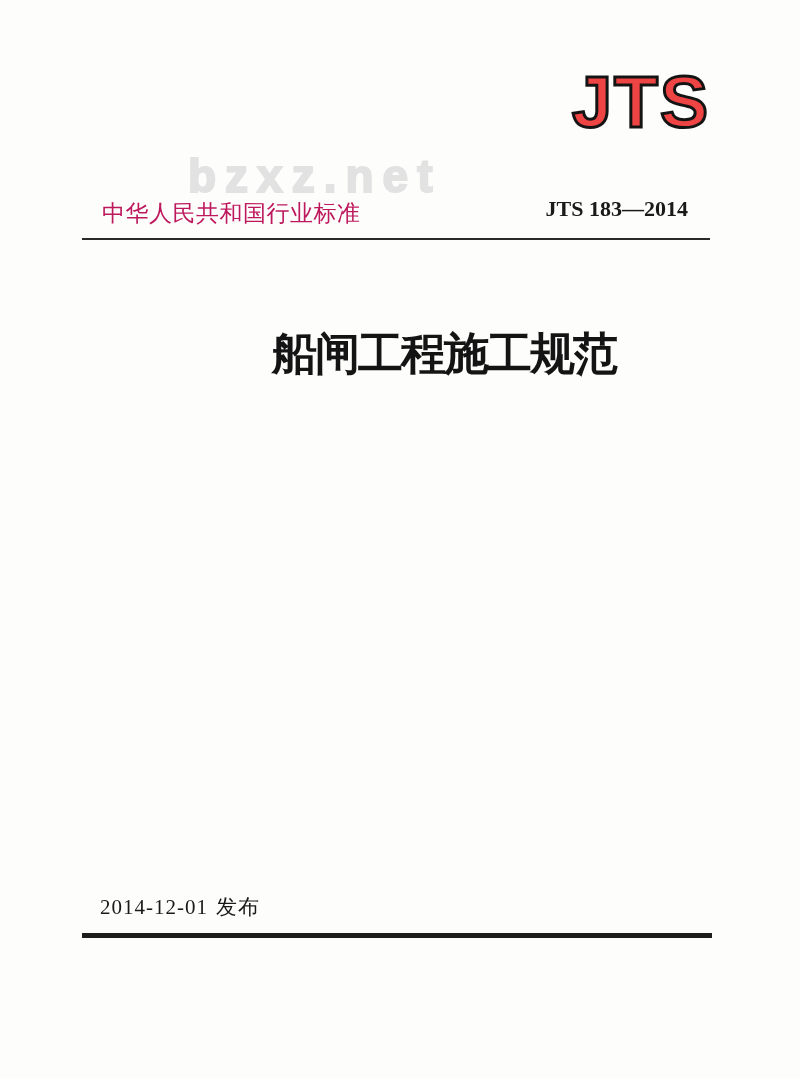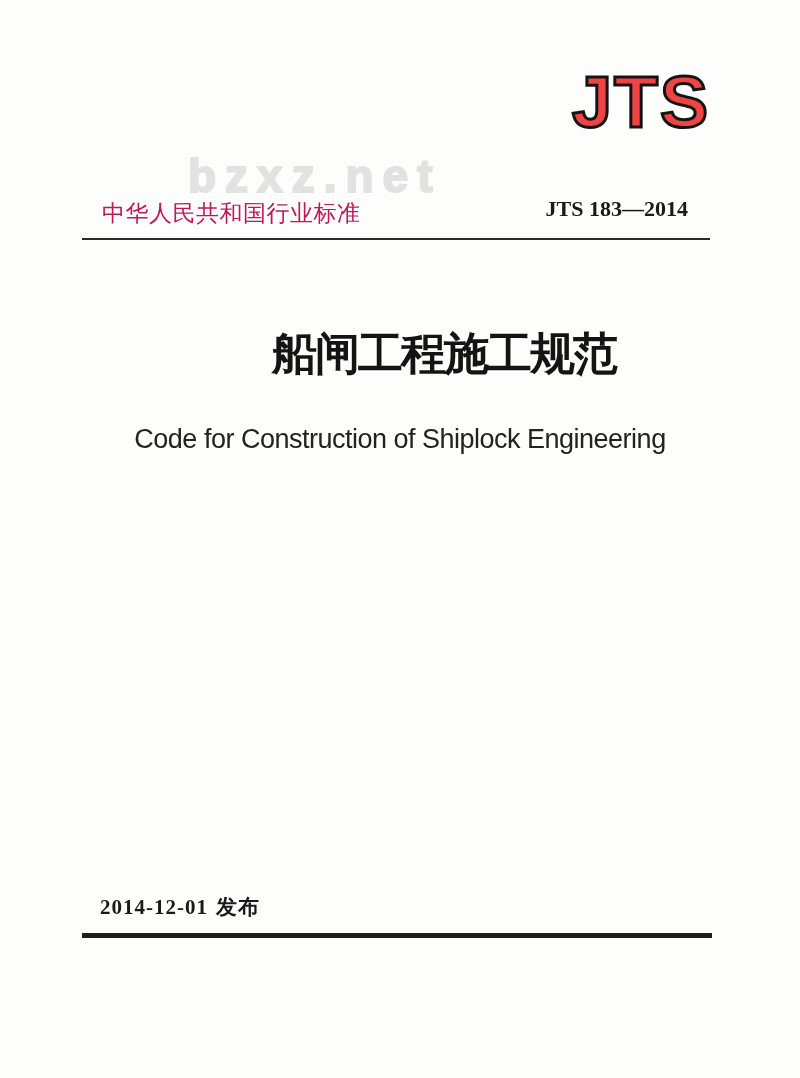--- a/index.html
+++ b/index.html
@@ -106,21 +106,21 @@
     left: 100px;
     right: 95px;
     top: 893px;
     display: flex;
     justify-content: space-between;
     align-items: baseline;
     z-index: 1;
   }
   .date-item {
     font-size: 21px;
-    font-weight: bold;
+    font-weight: normal;
     color: #1a1a1a;
     white-space: nowrap;
   }
   .date-num {
     font-family: "Liberation Serif", serif;
     letter-spacing: 1px;
   }
   .date-label {
     font-family: "Liberation Sans", sans-serif;
     margin-left: 8px;
@@ -156,21 +156,20 @@
   <div class="logo-jts">JTS</div>
 
   <div class="standard-label">中华人民共和国行业标准</div>
 
   <div class="standard-code">JTS 183—2014</div>
 
   <div class="rule-top"></div>
 
   <div class="title-zh">船闸工程施工规范</div>
 
-  <div class="title-en">Code for Construction of Shiplock Engineering</div>
 
   <div class="dates-row">
     <div class="date-item">
       <span class="date-num">2014-12-01</span><span class="date-label">发布</span>
     </div>
   </div>
 
   <div class="rule-bottom"></div>
 
 

